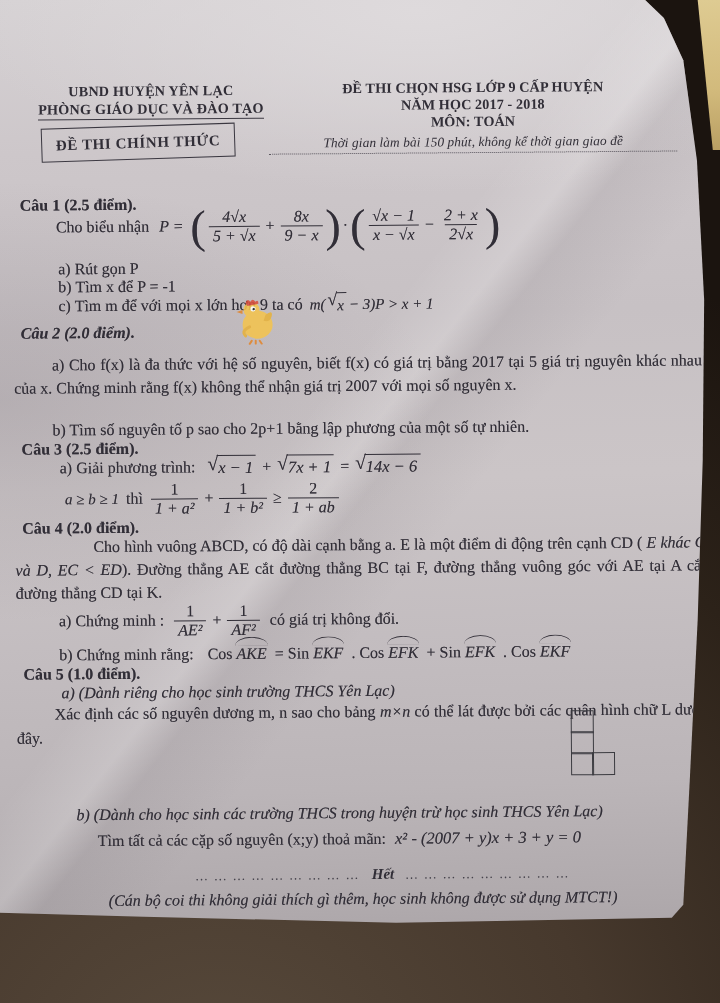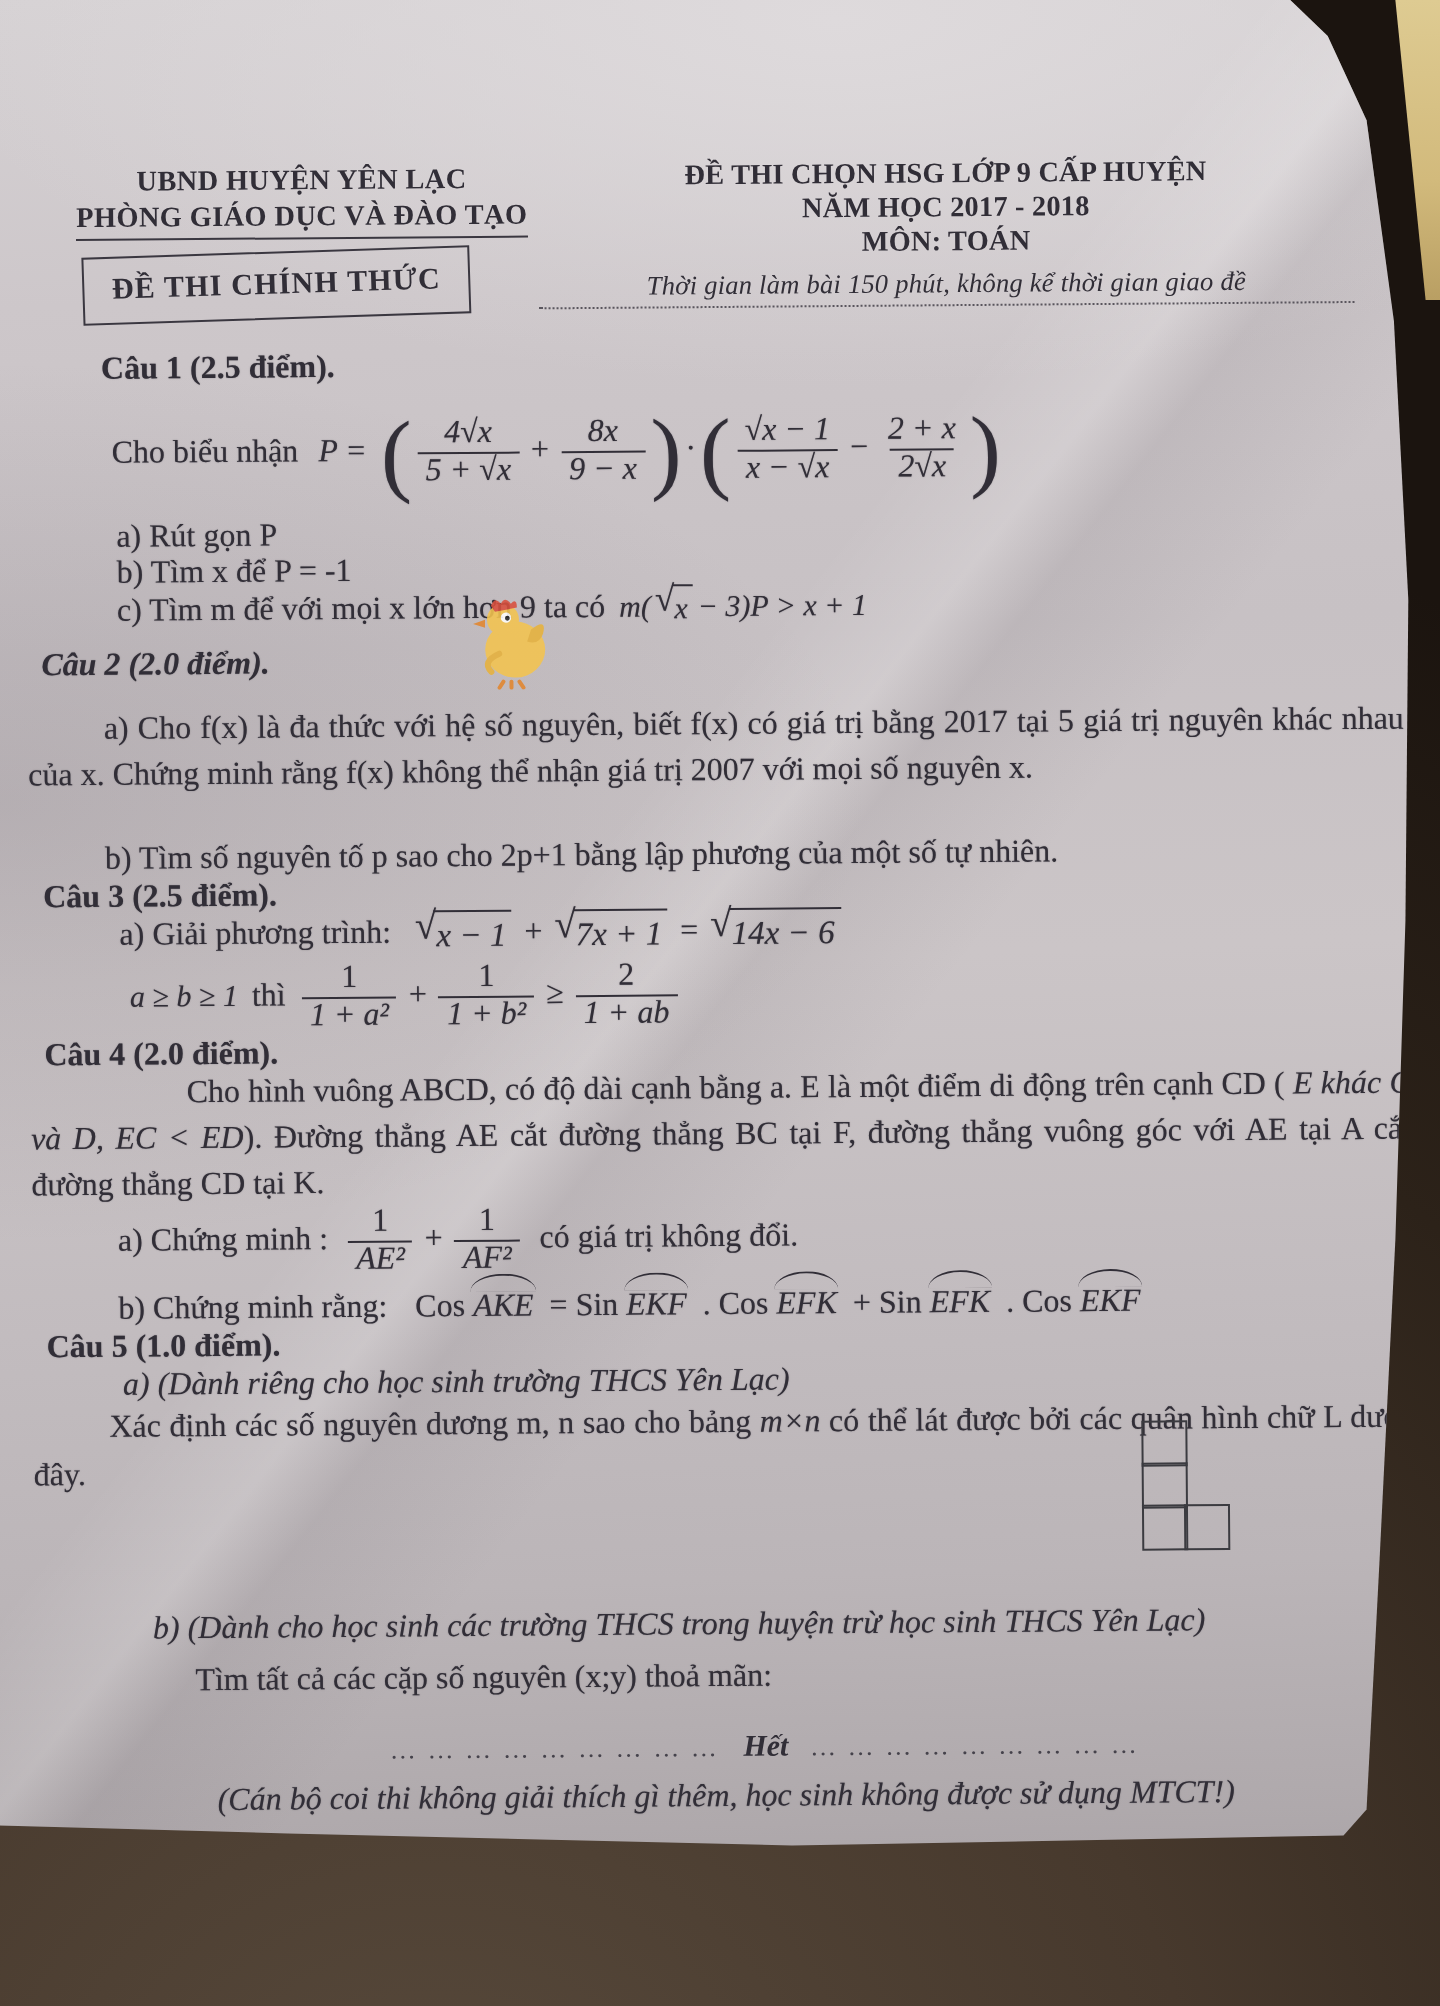--- a/index.html
+++ b/index.html
@@ -90,21 +90,21 @@
       <span>ĐỀ THI CHÍNH THỨC</span>
     </div>
 
     <div class="abs hdr-right center">
       <div class="b">ĐỀ THI CHỌN HSG LỚP 9 CẤP HUYỆN</div>
       <div class="b">NĂM HỌC 2017 - 2018</div>
       <div class="b">MÔN: TOÁN</div>
       <div class="time i">Thời gian làm bài 150 phút, không kể thời gian giao đề</div>
     </div>
 
-    <div class="abs txt b" style="left:22px;top:172px;margin-left:31px;">Câu 1 (2.5 điểm).</div>
+    <div class="abs txt b" style="left:22px;top:192px;">Câu 1 (2.5 điểm).</div>
     <div class="abs mrow txt" style="left:58px;top:198px;height:54px;">
       <span>Cho biểu nhận</span>
       <span class="i" style="margin:0 6px 0 10px;">P =</span>
       <span class="bigp">(</span>
       <span class="frac i">
         <span class="num">4√x</span>
         <span class="den">5 + √x</span>
       </span>
       <span class="op">+</span>
       <span class="frac i">
@@ -234,20 +234,21 @@
     </div>
     <div class="abs lfig">
       <div class="lcell" style="left:0;top:0;"></div>
       <div class="lcell" style="left:0;top:21px;"></div>
       <div class="lcell" style="left:0;top:42px;"></div>
       <div class="lcell" style="left:21px;top:42px;"></div>
     </div>
     <div class="abs txt i" style="left:74px;top:802px;width:620px;">b) (Dành cho học sinh các trường THCS trong huyện trừ học sinh THCS Yên Lạc)</div>
     <div class="abs mrow txt" style="left:95px;top:828px;">
       <span>Tìm tất cả các cặp số nguyên (x;y) thoả mãn:</span>
+      <span class="i" style="margin-left:9px;font-size:16.5px;">x² - (2007 + y)x + 3 + y = 0</span>
     </div>
 
     <div class="abs foot-line center i">
       <span class="dots">… … … … … … … … …</span>
       <span class="b" style="margin:0 8px;">Hết</span>
       <span class="dots">… … … … … … … … …</span>
     </div>
     <div class="abs txt i center" style="left:20px;top:888px;width:680px;">(Cán bộ coi thi không giải thích gì thêm, học sinh không được sử dụng MTCT!)</div>
 
   </div>

